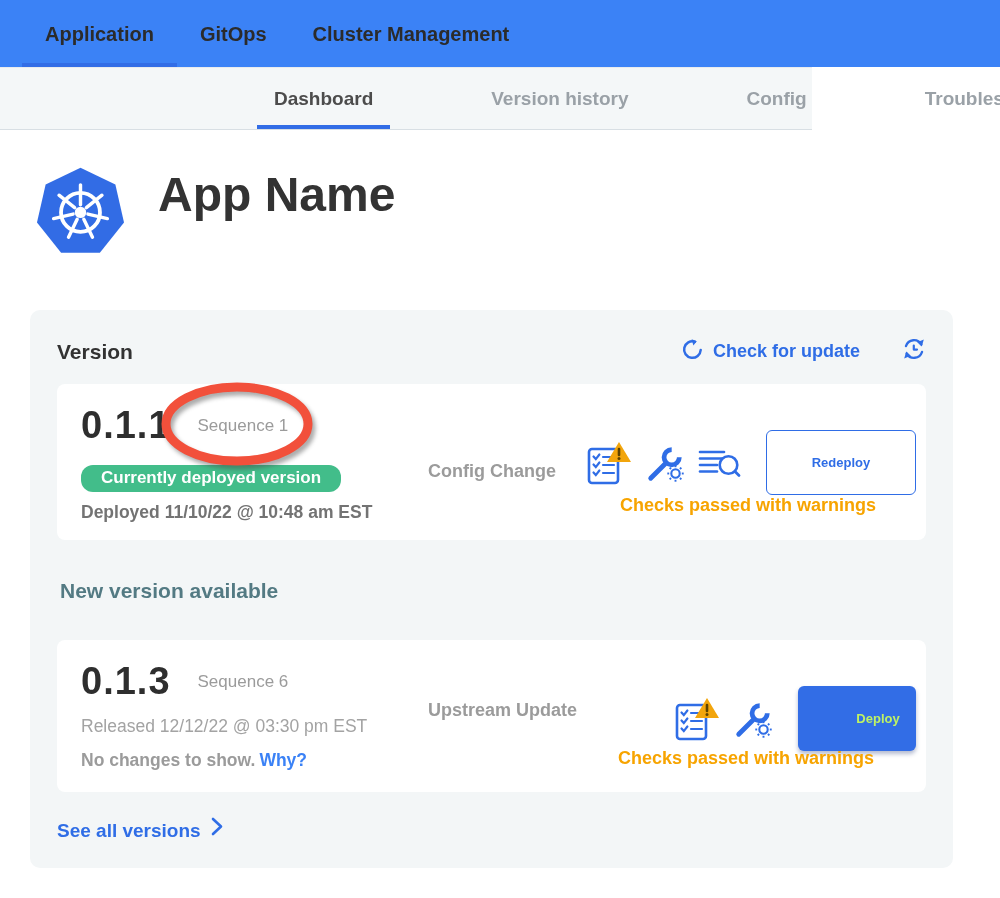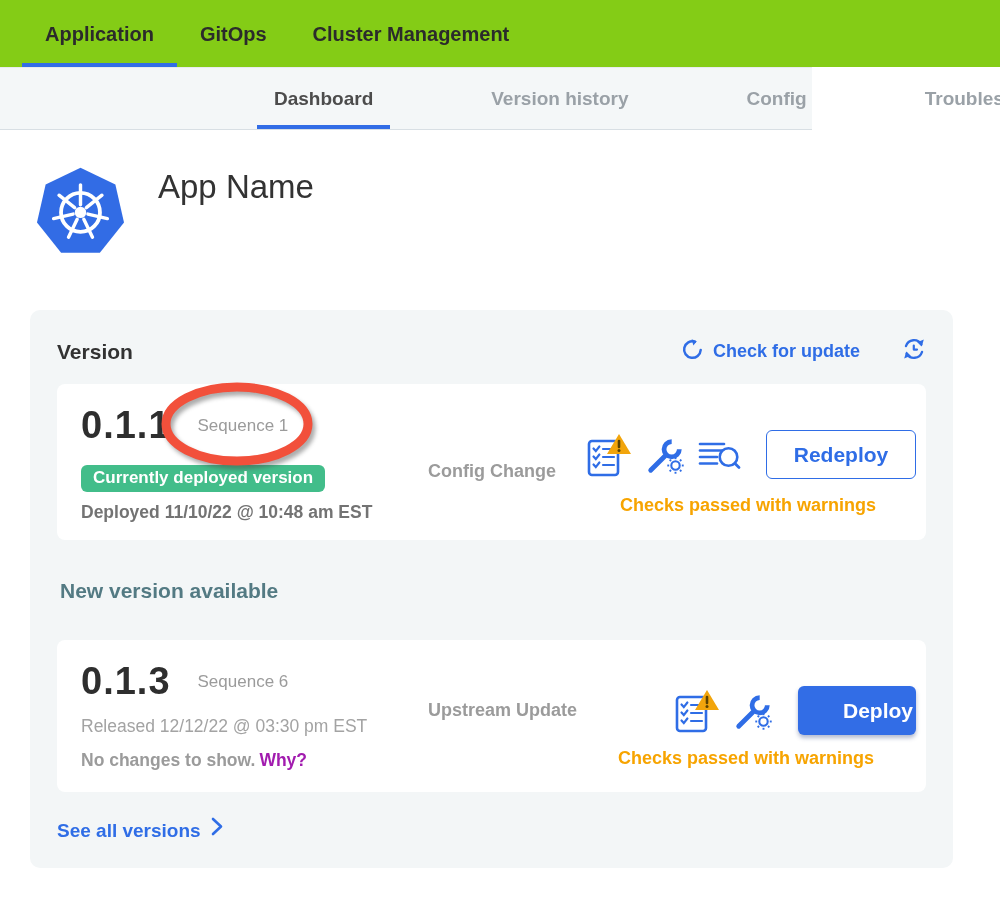--- a/index.html
+++ b/index.html
@@ -1,35 +1,35 @@
 <!DOCTYPE html>
 <html><head>
 <meta charset="utf-8">
 <style>
   * { box-sizing: border-box; margin: 0; padding: 0; }
   html,body { width:1000px; height:898px; background:#fff; overflow:hidden;
     font-family:"Liberation Sans", sans-serif; -webkit-font-smoothing:antialiased; }
 
   
-  .top-nav { display:flex; padding:23px 0 0 22px; background:#84cc16;align-items:center; }
+  .top-nav { display:flex; padding:23px 0 0 22px; background:#3b82f6;align-items:center; }
   .top-tab { font-size:20px; font-weight:700; color:#2b2b2b; padding:0 23px 21px;
     cursor:pointer; white-space:nowrap; }
   .top-tab.active { border-bottom:4px solid #326de6; padding-bottom:17px; }
 
   
   .sub-nav { height:63px; background:#f4f7f8; border-top:1px solid #e8ebee;
     border-bottom:1px solid #d8dfe4; display:flex; padding-left:215px; width:812px; }
   .sub-tab { font-size:19px; font-weight:700; color:#9aa1a7; margin:0 42px; padding:0 17px;
     display:flex; align-items:center; white-space:nowrap; cursor:pointer; }
   .sub-tab.active { color:#4c4c4c; border-bottom:4px solid #326de6; padding-top:4px; }
 
   
   .app-header { display:flex; margin:33px 0 0 33px; gap:30px; }
   .k8s-logo { width:95px; height:95px; flex:0 0 95px; }
-  .app-title { font-size:33px; font-weight:400; color:#333; line-height:1.1; margin-top:6px; }
+  .app-title { font-size:48px; font-weight:700; color:#333; line-height:1.1; margin-top:6px; }
   .status-row { display:flex; align-items:center; gap:15px; margin-top:13px;
     font-size:19px; font-weight:700; }
   .status-dot { width:10px; height:10px; border-radius:50%; background:#42bd8a; }
   .status-text { color:#9b9b9b; margin-right:2px; }
   .app-link { color:#2f6de6; cursor:pointer; }
   .sep { width:1px; height:24px; background:#c9cdd1; }
 
   
   .version-card { width:923px; margin:52px 0 0 30px; background:#f3f6f7;
     border-radius:10px; padding:27px 27px 26px; }
@@ -41,37 +41,37 @@
 
   .version-row { position:relative; background:#fff; border-radius:8px; margin-top:18px;
     height:156px; padding:20px 24px; }
   .version-row.second { margin-top:37px; height:152px; }
 
   .version-line { display:flex; align-items:center; }
   .version-num { font-size:38px; font-weight:700; color:#2e2e2e; letter-spacing:1px; }
   .version-seq { font-size:17px; color:#9b9b9b; margin-left:27px; }
 
   .deployed-badge { display:inline-block; margin-top:18px; background:#42bd8a; color:#fff;
-    font-size:17px; font-weight:700; padding:3px 12px 4px; border-radius:6px; }
+    font-size:17px; font-weight:700; padding:3px 20px 4px; border-radius:12px; }
   .meta-text { margin-top:10px; color:#737373; font-size:17.5px; font-weight:700; }
   .released-text { margin-top:13px; color:#a3a3a3; font-size:17.5px; font-weight:400; }
   .no-changes { margin-top:13px; color:#9b9b9b; font-size:17.5px; font-weight:700; }
-  .why-link { color:#a21caf; cursor:pointer; margin-left:4px; }
+  .why-link { color:#3b82f6; cursor:pointer; margin-left:4px; }
 
   .source-label { position:absolute; left:371px; top:77px; color:#9b9b9b;
     font-size:18px; font-weight:700; }
   .source-label.second { top:60px; }
 
   .row-actions { position:absolute; top:46px; right:10px; display:flex;
     align-items:center; gap:12px; }
   .row-actions .icon { display:flex; align-items:flex-end; }
-  .btn { font-size:21px; font-weight:700; border-radius:6px; height:49px; display:flex;
+  .btn { font-size:13px; font-weight:700; border-radius:6px; height:65px; display:flex;
     align-items:center; justify-content:center; cursor:pointer; margin-left:12px; }
   .btn-outline { width:150px; background:#fff; border:1.5px solid #2f6de6; color:#2f6de6; }
-  .btn-solid { width:118px; background:#326de6; color:#ffffff; border:none;
+  .btn-solid { width:118px; background:#326de6; color:#bef264; border:none;
     box-shadow:0 3px 4px rgba(40,60,120,.35);padding-left:42px; }
 
   .row-warning { position:absolute; top:111px; right:50px; color:#f7a400;
     font-size:18px; font-weight:700; }
   .version-row.second .row-warning { top:108px; right:52px; }
 
   .annotation-ellipse { position:absolute; left:100px; top:-3px; width:164px; height:88px;
     pointer-events:none; filter:drop-shadow(3px 4px 2px rgba(70,70,70,.45)); }
 
   .new-version-heading { margin:39px 0 0 3px; font-size:21px; font-weight:700; color:#537a83; }

